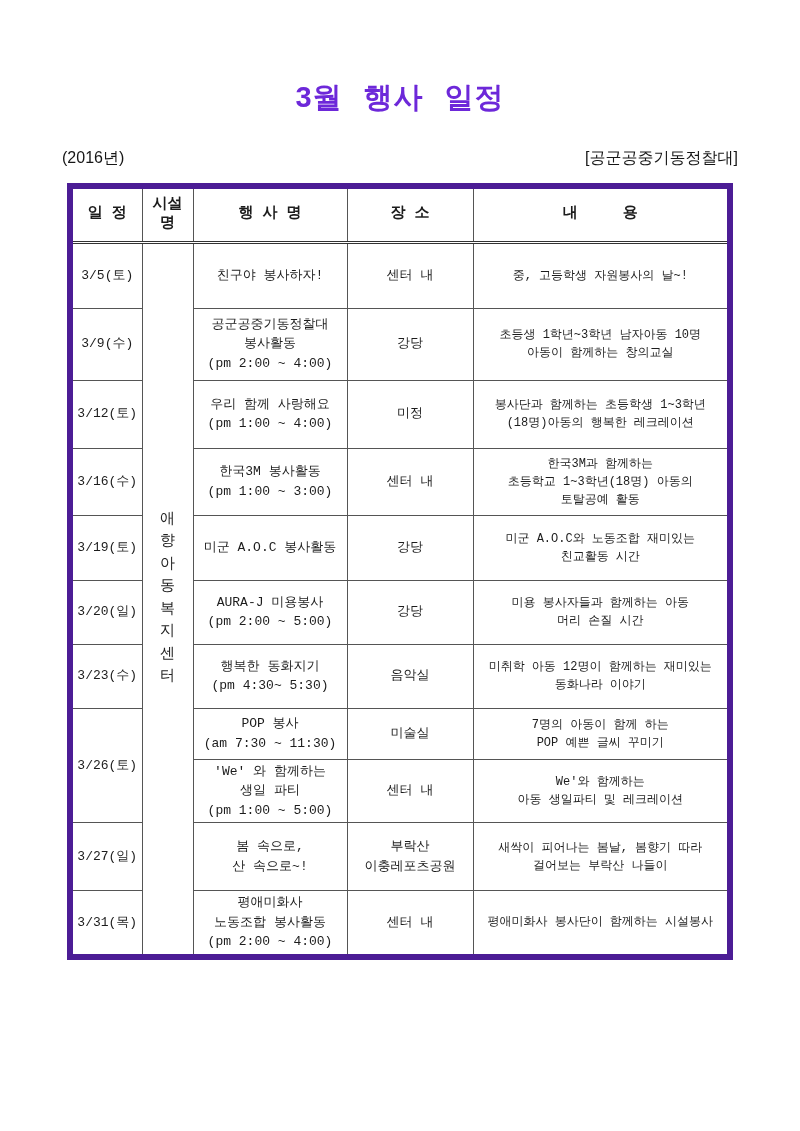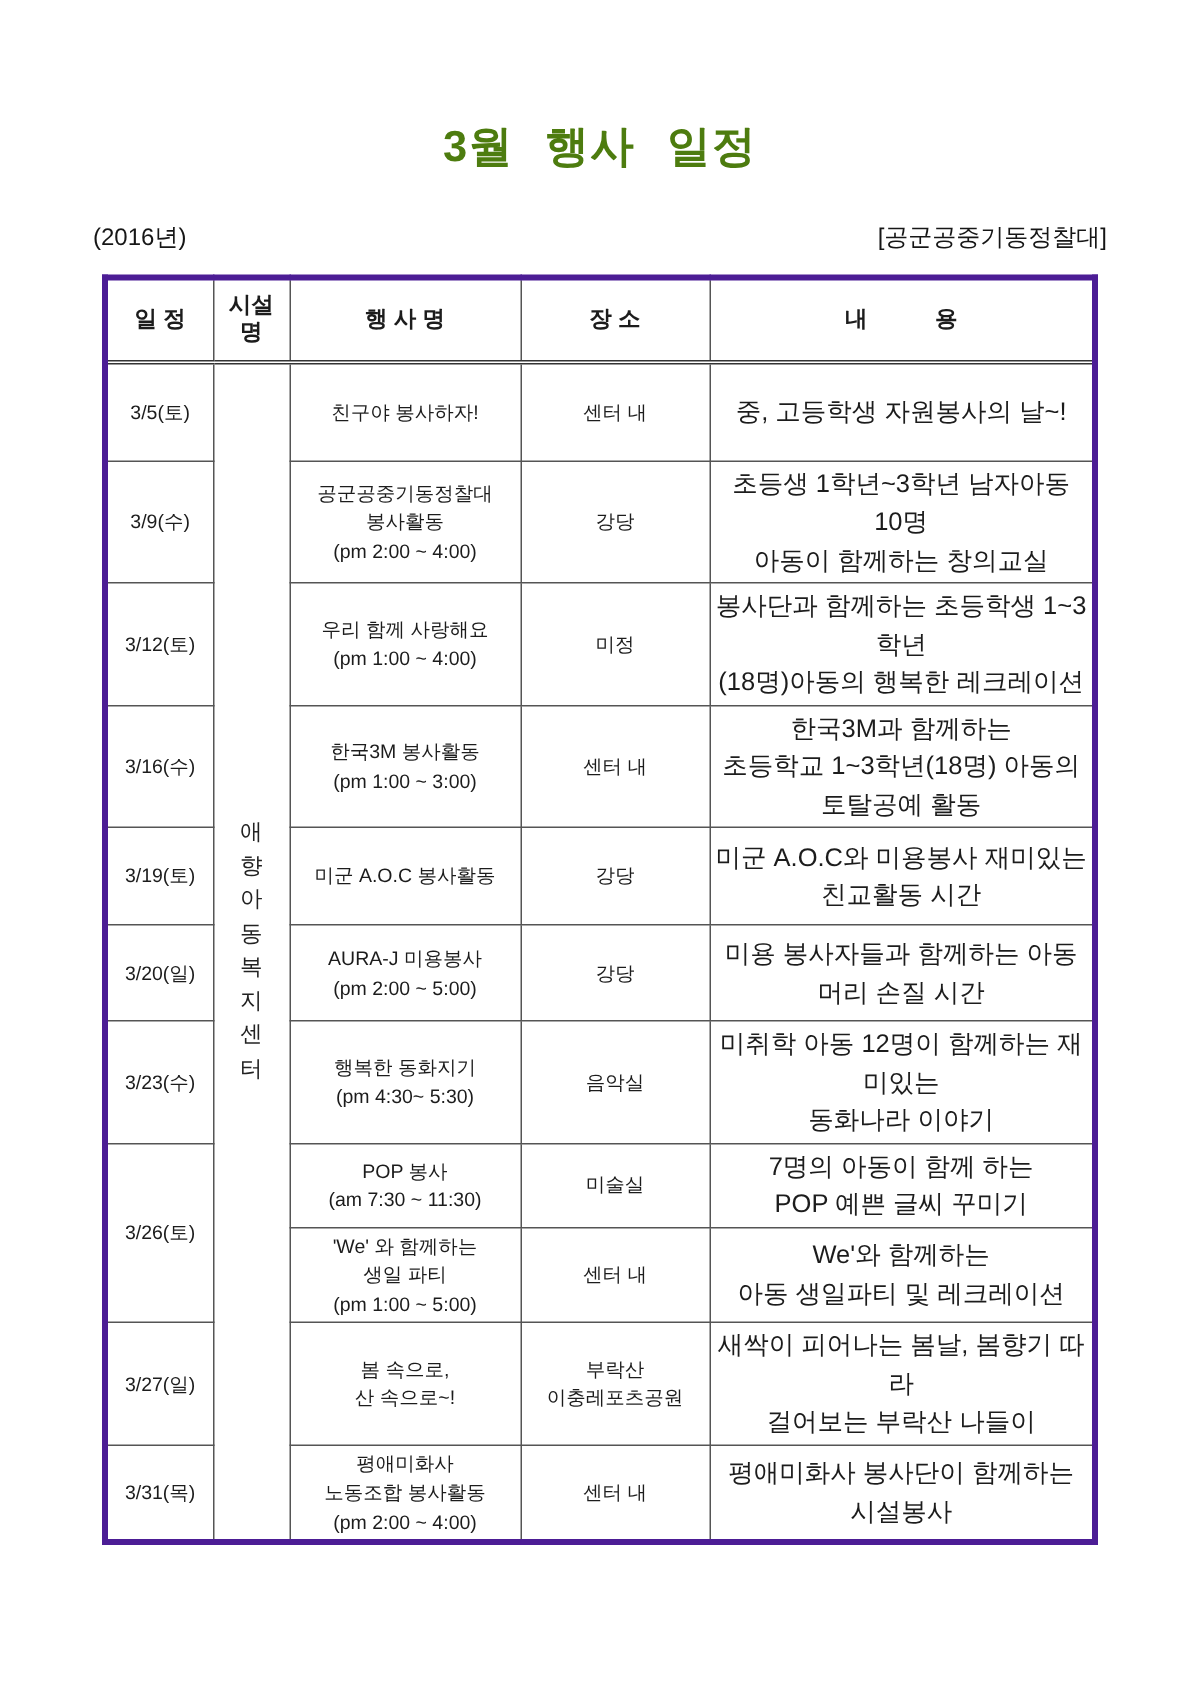--- a/index.html
+++ b/index.html
@@ -17,42 +17,43 @@
     overflow: hidden;
   }
   .doc-title {
     margin: 0;
     padding-top: 78px;
     text-align: center;
     font-size: 29px;
     font-weight: bold;
     letter-spacing: 1px;
     word-spacing: 12px;
-    color: #4d7c0f;
+    color: #6d28d9;
   }
   .meta-row {
     width: 676px;
     margin: 30px auto 0 auto;
     display: flex;
     justify-content: space-between;
     align-items: center;
     font-size: 16px;
     color: #161616;
   }
   .meta-row .year { padding-left: 0px; }
   .meta-row .org  { padding-right: 0px; }
 
   table.schedule {
     margin: 14px auto 0 auto;
     width: 660px;
     border-collapse: collapse;
     table-layout: fixed;
-    border: 4px solid #4c1d95;
+    border: 6px solid #4c1d95;
     font-size: 13px;
     color: #1c1c1c;
+    font-family: Liberation Mono, monospace;
   }
   table.schedule th,
   table.schedule td {
     border: 1px solid #555;
     text-align: center;
     vertical-align: middle;
     white-space: pre-line;
     padding: 2px 3px;
     line-height: 1.5;
     overflow: hidden;
@@ -75,21 +76,21 @@
   tr.r8    { height: 61px; }
   tr.r9    { height: 68px; }
   tr.r10   { height: 62px; }
   td.facility-cell {
     font-size: 15px;
     line-height: 60px;
     letter-spacing: 0;
     color: #222;
   }
   td.date-cell { font-size: 13px; }
-  td.content-cell { font-size: 17px; }
+  td.content-cell { font-size: 12px; }
 </style>
 </head>
 <body>
 
 <div class="page">
 
   <h1 class="doc-title">3월 행사 일정</h1>
 
   <div class="meta-row">
     <span class="year">(2016년)</span>
@@ -152,21 +153,21 @@
 (pm 1:00 ~ 3:00)</td>
         <td class="location-cell">센터 내</td>
         <td class="content-cell">한국3M과 함께하는
 초등학교 1~3학년(18명) 아동의
 토탈공예 활동</td>
       </tr>
       <tr class="r4">
         <td class="date-cell">3/19(토)</td>
         <td class="event-cell">미군 A.O.C 봉사활동</td>
         <td class="location-cell">강당</td>
-        <td class="content-cell">미군 A.O.C와 미용봉사 재미있는
+        <td class="content-cell">미군 A.O.C와 노동조합 재미있는
 친교활동 시간</td>
       </tr>
       <tr class="r5">
         <td class="date-cell">3/20(일)</td>
         <td class="event-cell">AURA-J 미용봉사
 (pm 2:00 ~ 5:00)</td>
         <td class="location-cell">강당</td>
         <td class="content-cell">미용 봉사자들과 함께하는 아동
 머리 손질 시간</td>
       </tr>

